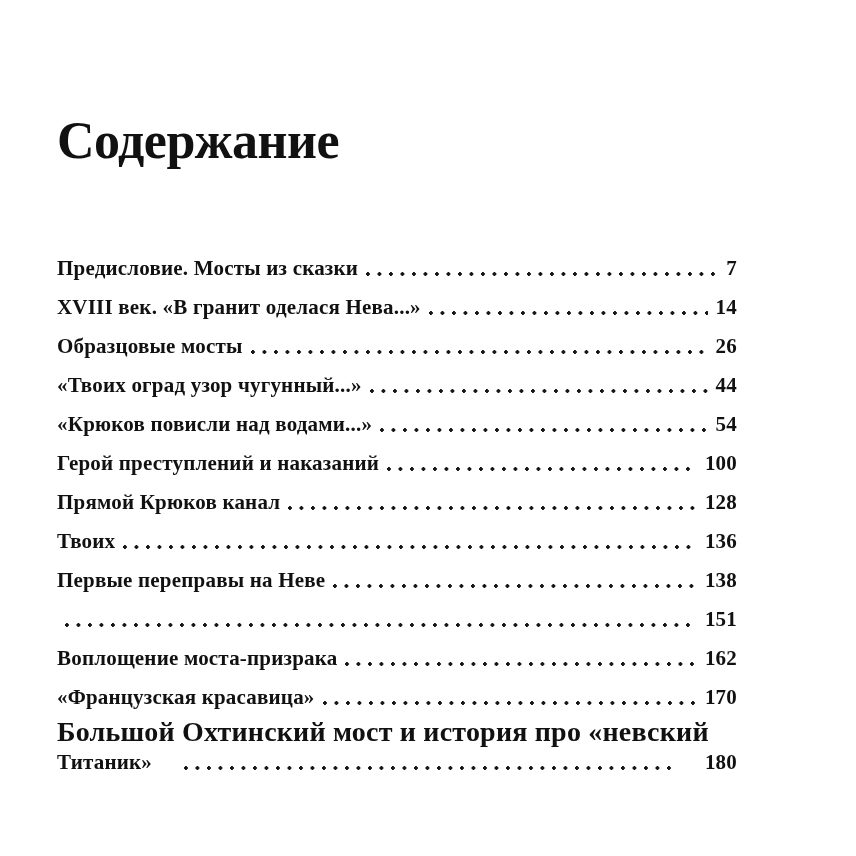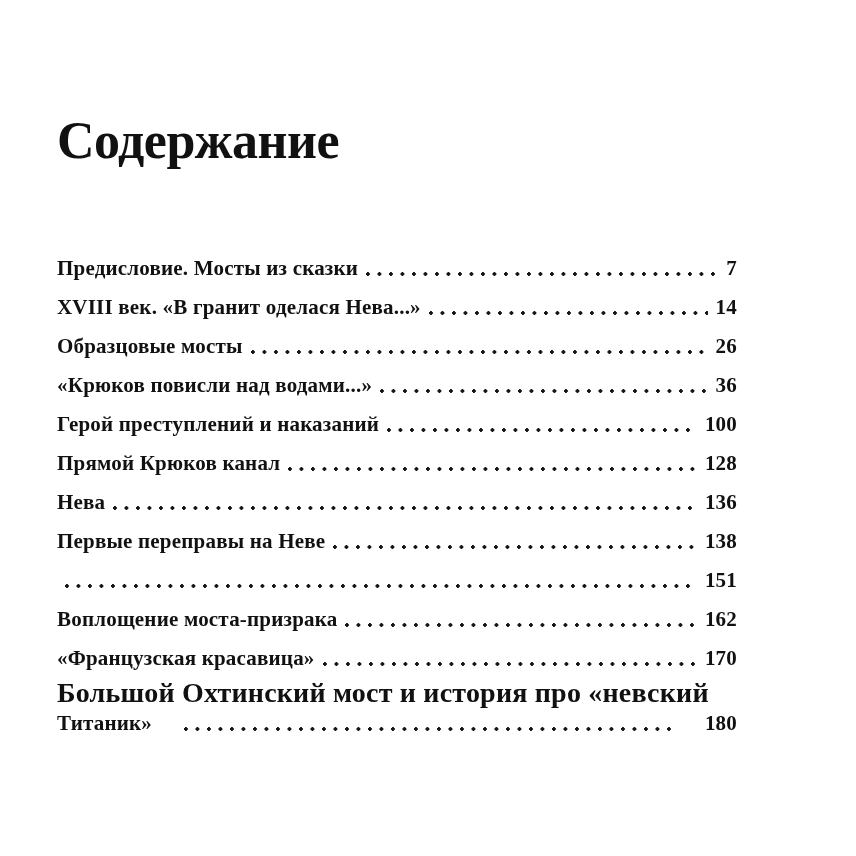--- a/index.html
+++ b/index.html
@@ -72,41 +72,46 @@
     <span class="dots"></span>
     <span class="entry-page">14</span>
   </div>
 
   <div class="toc-row">
     <span class="entry-title">Образцовые мосты</span>
     <span class="dots"></span>
     <span class="entry-page">26</span>
   </div>
 
+  <div class="toc-row">
+    <span class="entry-title">«Твоих оград узор чугунный...»</span>
+    <span class="dots"></span>
+    <span class="entry-page">44</span>
+  </div>
 
   <div class="toc-row">
     <span class="entry-title">«Крюков повисли над водами...»</span>
     <span class="dots"></span>
-    <span class="entry-page">36</span>
+    <span class="entry-page">54</span>
   </div>
 
   <div class="toc-row">
     <span class="entry-title">Герой преступлений и наказаний</span>
     <span class="dots"></span>
     <span class="entry-page">100</span>
   </div>
 
   <div class="toc-row">
     <span class="entry-title">Прямой Крюков канал</span>
     <span class="dots"></span>
     <span class="entry-page">128</span>
   </div>
 
   <div class="toc-row">
-    <span class="entry-title">Нева</span>
+    <span class="entry-title">Твоих</span>
     <span class="dots"></span>
     <span class="entry-page">136</span>
   </div>
 
   <div class="toc-row">
     <span class="entry-title">Первые переправы на Неве</span>
     <span class="dots"></span>
     <span class="entry-page">138</span>
   </div>
 

